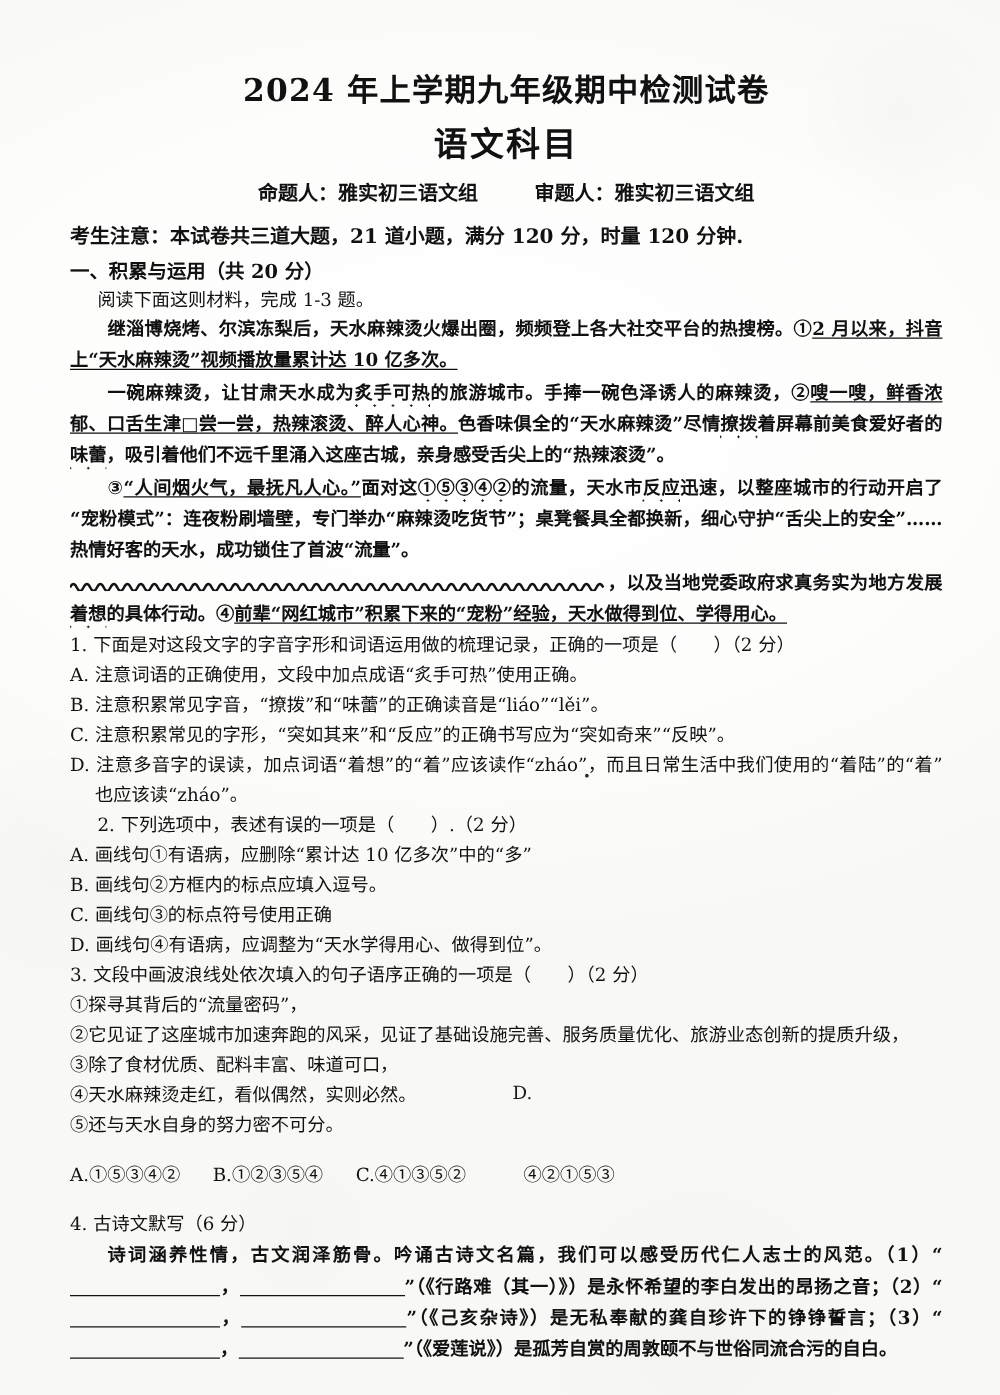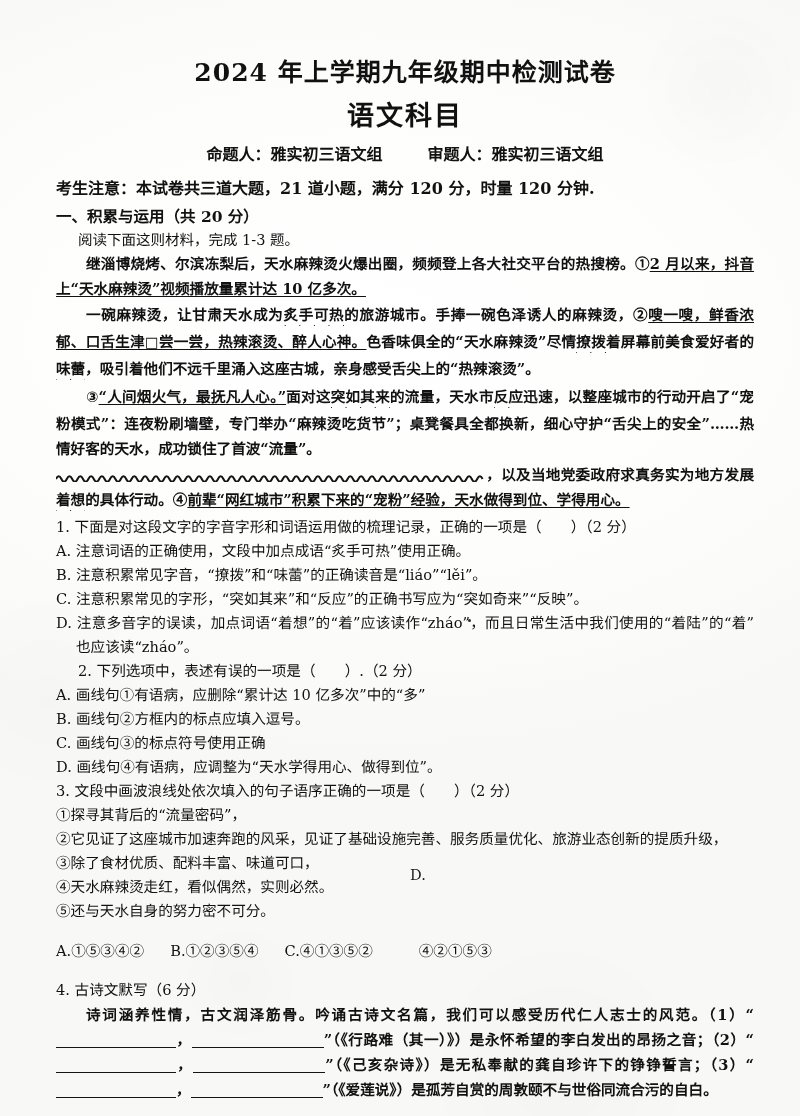--- a/index.html
+++ b/index.html
@@ -103,21 +103,20 @@
     text-underline-offset:2px;
     text-decoration-thickness:1.4px;
   }
   .dots{
     position:relative;
     background-image:radial-gradient(circle 1.3px, #151515 62%, rgba(0,0,0,0) 64%);
     background-position:center bottom 0px;
     background-size:14.6px 5px;
     background-repeat:repeat-x;
     padding-bottom:4px;
-    font-family:Liberation Mono, monospace;
   }
   .wavy{
     display:inline-block;
     width:430px;
     height:14px;
     vertical-align:-2px;
     position:relative;
     overflow:hidden;
   }
   .wavy svg{position:absolute;left:0;bottom:0;}
@@ -174,21 +173,21 @@
 
   <p class="para">
     <span>继淄博烧烤、尔滨冻梨后，天水麻辣烫火爆出圈，频频登上各大社交平台的热搜榜。①</span><u class="solid">2 月以来，抖音上“天水麻辣烫”视频播放量累计达 10 亿多次。</u>
   </p>
 
   <p class="para">
     <span>一碗麻辣烫，让甘肃天水成为</span><span class="dots">炙手可热</span><span>的旅游城市。手捧一碗色泽诱人的麻辣烫，②</span><u class="solid">嗖一嗖，鲜香浓郁、口舌生津□尝一尝，热辣滚烫、醉人心神。</u><span>色香味俱全的“天水麻辣烫”尽情</span><span class="dots">撩拨</span><span>着屏幕前美食爱好者的</span><span class="dots">味蕾</span><span>，吸引着他们不远千里涌入这座古城，亲身感受舌尖上的“热辣滚烫”。</span>
   </p>
 
   <p class="para">
-    <span class="circ">③</span><u class="solid">“人间烟火气，最抚凡人心。”</u><span>面对这</span><span class="dots">突如其来</span><span>的流量，天水市</span><span class="dots">反应</span><span>迅速，以整座城市的行动开启了“宠粉模式”：连夜粉刷墙壁，专门举办“麻辣烫吃货节”；桌凳餐具全都换新，细心守护“舌尖上的安全”……热情好客的天水，成功锁住了首波“流量”。</span>
+    <span class="circ">③</span><u class="solid">“人间烟火气，最抚凡人心。”</u><span>面对这</span><span class="dots">①⑤③④②</span><span>的流量，天水市</span><span class="dots">反应</span><span>迅速，以整座城市的行动开启了“宠粉模式”：连夜粉刷墙壁，专门举办“麻辣烫吃货节”；桌凳餐具全都换新，细心守护“舌尖上的安全”……热情好客的天水，成功锁住了首波“流量”。</span>
   </p>
 
   <p class="para" style="text-indent:0;">
     <span class="wavy">
       <svg width="430" height="10" viewBox="0 0 430 10" xmlns="http://www.w3.org/2000/svg" aria-hidden="true">
         <path d="M0 7 Q 2.7 1.5 5.4 7 T 10.8 7 T 16.2 7 T 21.6 7 T 27 7 T 32.4 7 T 37.8 7 T 43.2 7 T 48.6 7 T 54 7 T 59.4 7 T 64.8 7 T 70.2 7 T 75.6 7 T 81 7 T 86.4 7 T 91.8 7 T 97.2 7 T 102.6 7 T 108 7 T 113.4 7 T 118.8 7 T 124.2 7 T 129.6 7 T 135 7 T 140.4 7 T 145.8 7 T 151.2 7 T 156.6 7 T 162 7 T 167.4 7 T 172.8 7 T 178.2 7 T 183.6 7 T 189 7 T 194.4 7 T 199.8 7 T 205.2 7 T 210.6 7 T 216 7 T 221.4 7 T 226.8 7 T 232.2 7 T 237.6 7 T 243 7 T 248.4 7 T 253.8 7 T 259.2 7 T 264.6 7 T 270 7 T 275.4 7 T 280.8 7 T 286.2 7 T 291.6 7 T 297 7 T 302.4 7 T 307.8 7 T 313.2 7 T 318.6 7 T 324 7 T 329.4 7 T 334.8 7 T 340.2 7 T 345.6 7 T 351 7 T 356.4 7 T 361.8 7 T 367.2 7 T 372.6 7 T 378 7 T 383.4 7 T 388.8 7 T 394.2 7 T 399.6 7 T 405 7 T 410.4 7 T 415.8 7 T 421.2 7 T 426.6 7" fill="none" stroke="#141414" stroke-width="2"></path>
       </svg>
     </span><span>，以及当地党委政府求真务实为地方发展</span><span class="dots">着想</span><span>的具体行动。④</span><u class="solid">前辈“网红城市”积累下来的“宠粉”经验，天水做得到位、学得用心。</u>
   </p>
 

